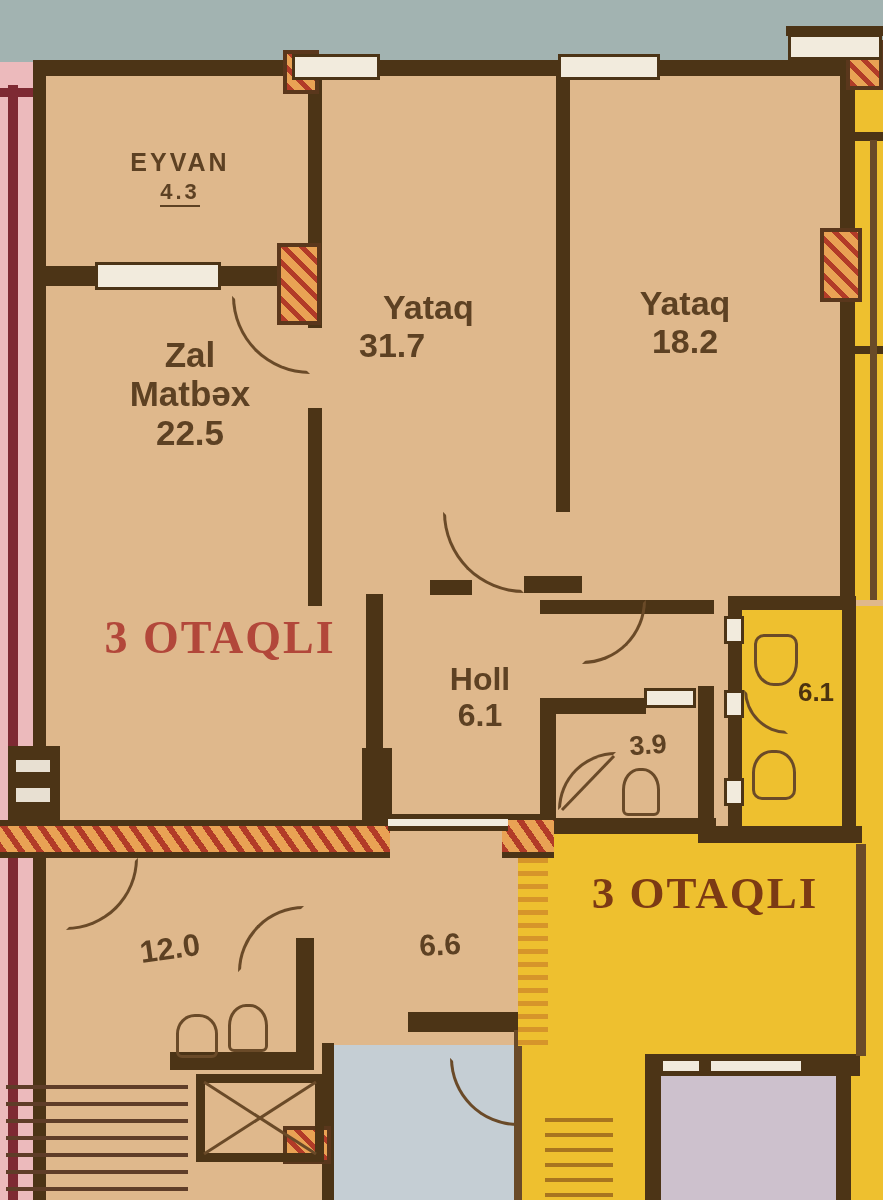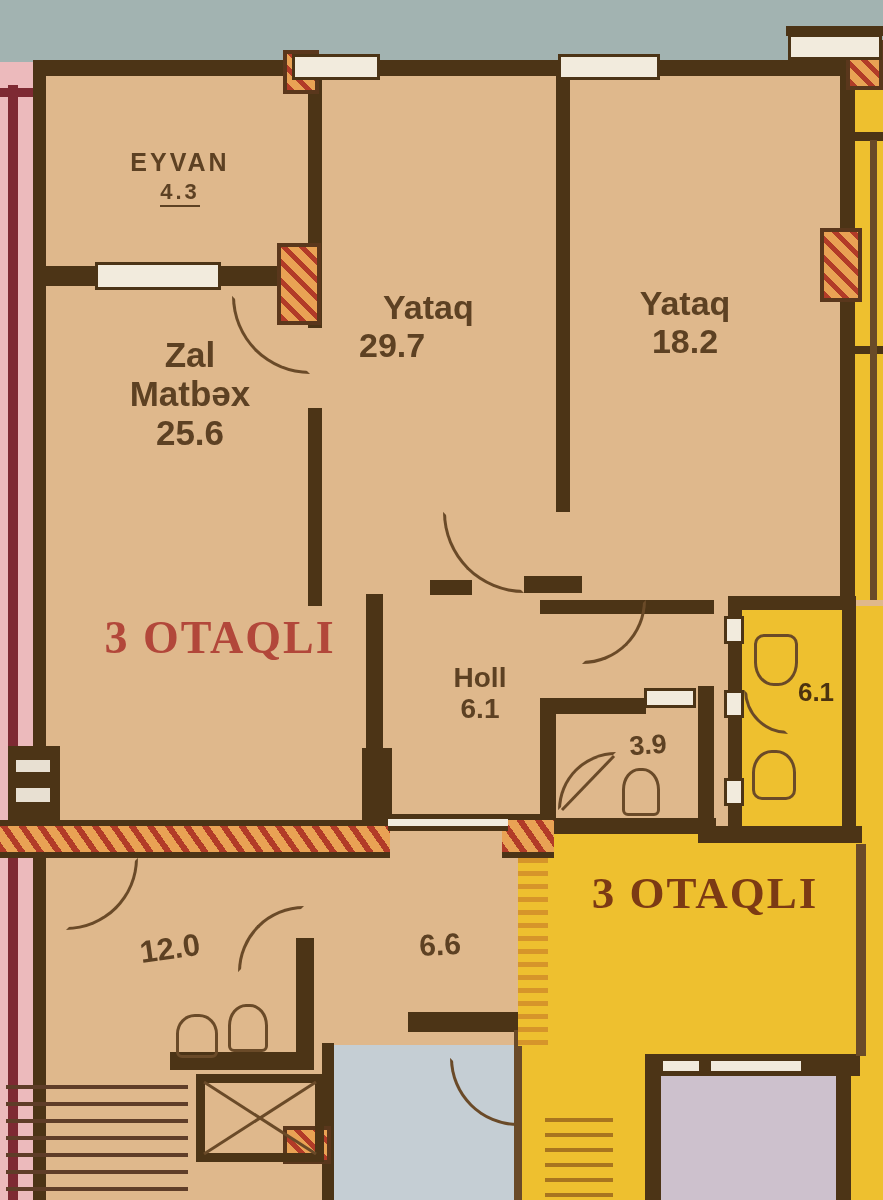--- a/index.html
+++ b/index.html
@@ -130,38 +130,38 @@
   </svg>
 
   <div class="lbl" style="left:105px;top:148px;width:150px;font-size:25px;letter-spacing:3px;">
     <span>EYVAN</span><br>
     <span style="display:inline-block;border-bottom:2px solid #5d4123;font-size:22px;">4.3</span>
   </div>
 
   <div class="lbl" style="left:85px;top:335px;width:210px;font-size:35px;">
     <span>Zal</span><br>
     <span>Matbəx</span><br>
-    <span>25.6</span>
+    <span>22.5</span>
   </div>
 
   <div class="lbl" style="left:355px;top:288px;width:160px;font-size:34px;text-align:left;padding-left:28px;">
     <span>Yataq</span><br>
-    <span style="margin-left:-24px;">29.7</span>
+    <span style="margin-left:-24px;">31.7</span>
   </div>
 
   <div class="lbl" style="left:600px;top:284px;width:170px;font-size:34px;">
     <span>Yataq</span><br>
     <span>18.2</span>
   </div>
 
   <div class="lbl serif" style="left:60px;top:612px;width:320px;color:var(--red);font-size:46px;">
     <span>3 OTAQLI</span><br>
   </div>
 
-  <div class="lbl" style="left:420px;top:662px;width:120px;font-size:28px;">
+  <div class="lbl" style="left:420px;top:662px;width:120px;font-size:32px;">
     <span>Holl</span><br>
     <span>6.1</span>
   </div>
 
   <div class="lbl" style="left:618px;top:730px;width:60px;font-size:27px;transform:rotate(-4deg);">
     <span>3.9</span>
   </div>
 
   <div class="lbl" style="left:125px;top:932px;width:90px;font-size:31px;transform:rotate(-8deg);">
     <span>12.0</span>

